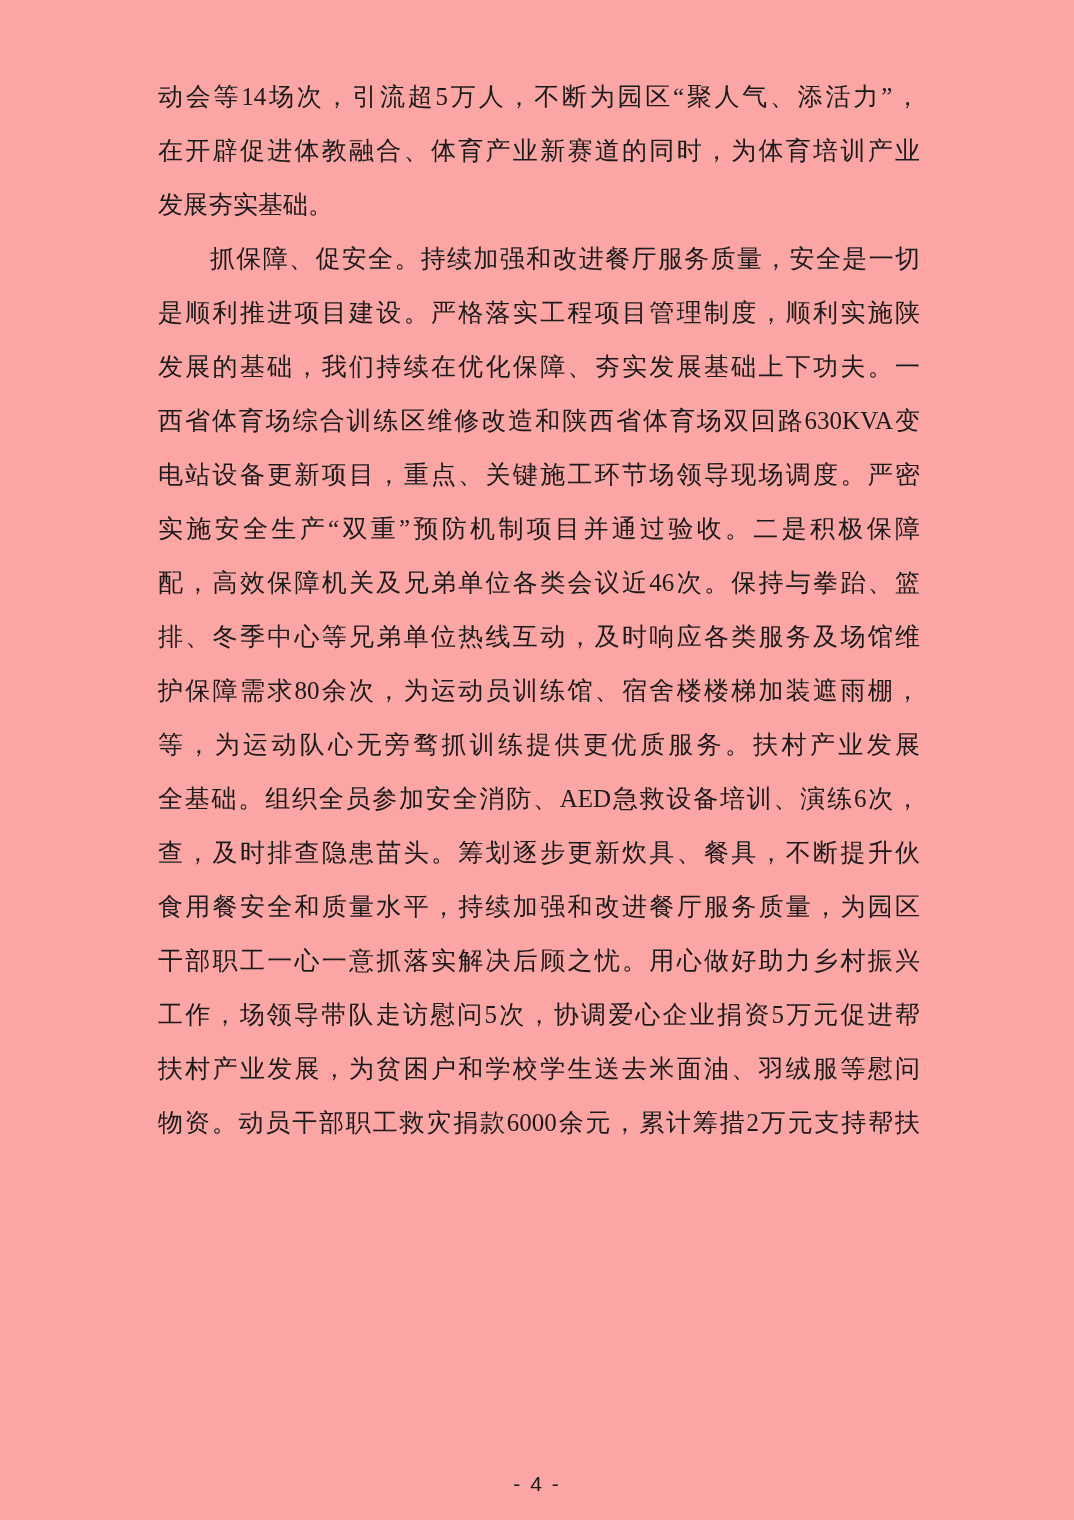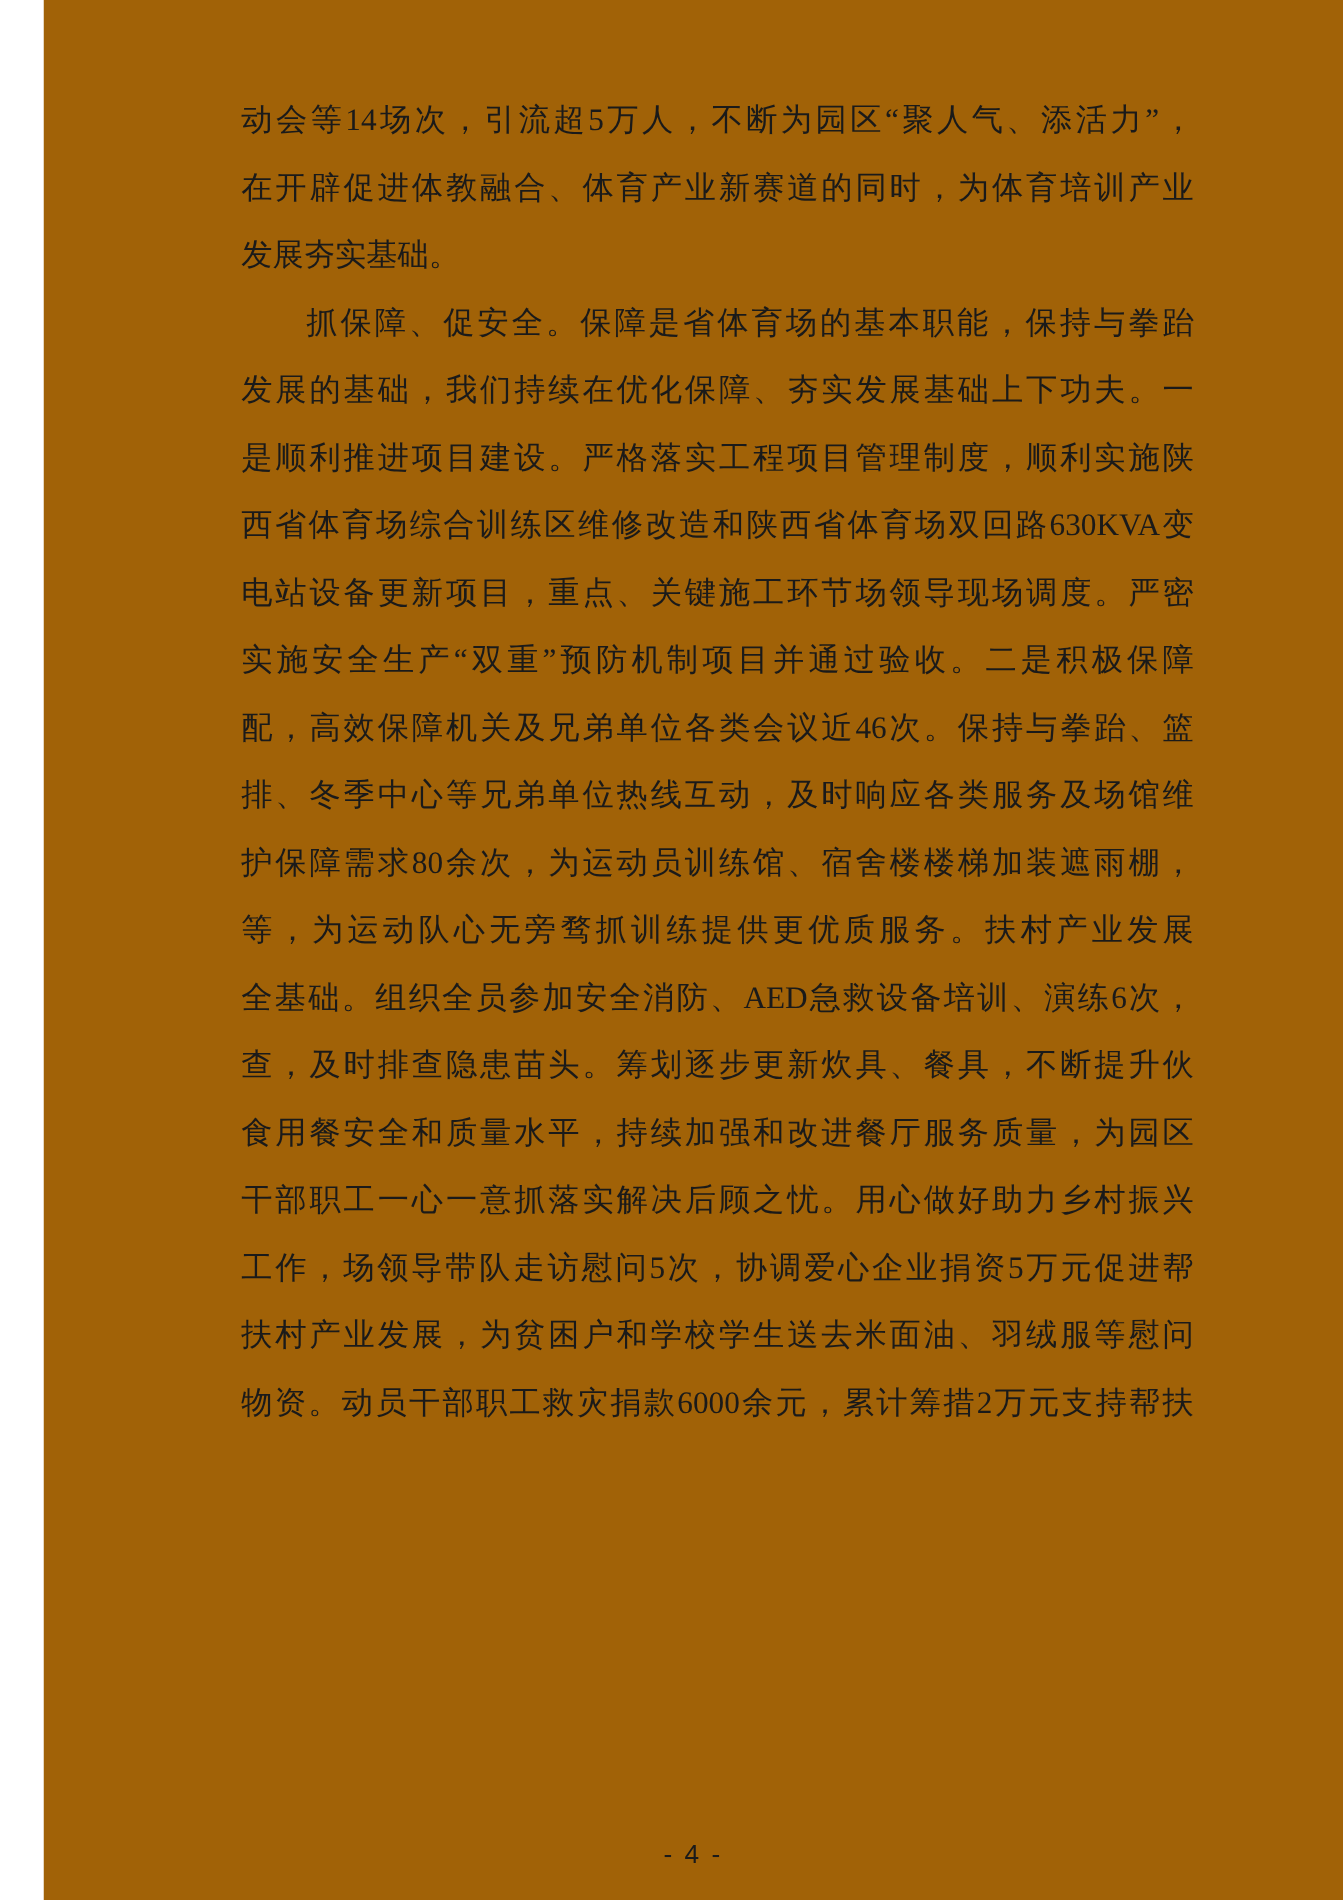--- a/index.html
+++ b/index.html
@@ -11,22 +11,21 @@
     width: 1074px;
     height: 1520px;
     position: relative;
     font-family: "Liberation Serif", "DejaVu Serif", serif;
     color: #1a1a1a;
     overflow: hidden;
   }
   .page {
     position: absolute;
     inset: 0;
-    background: #a16207;
-    margin-left: 35px;
+    background: #fca5a5;
   }
   .text-body {
     position: absolute;
     left: 158px;
     top: 70px;
     width: 762px;
   }
   .line {
     height: 54px;
     line-height: 54px;
@@ -61,23 +60,23 @@
   }
 </style>
 </head>
 <body>
 
 <div class="page">
   <div class="text-body">
       <div class="line">动会等14场次，引流超5万人，不断为园区“聚人气、添活力”，</div>
       <div class="line">在开辟促进体教融合、体育产业新赛道的同时，为体育培训产业</div>
       <div class="line para-end">发展夯实基础。</div>
-      <div class="line indent">抓保障、促安全。保障是省体育场的基本职能，保持与拳跆</div>
+      <div class="line indent">抓保障、促安全。持续加强和改进餐厅服务质量，安全是一切</div>
+      <div class="line">是顺利推进项目建设。严格落实工程项目管理制度，顺利实施陕</div>
       <div class="line">发展的基础，我们持续在优化保障、夯实发展基础上下功夫。一</div>
-      <div class="line">是顺利推进项目建设。严格落实工程项目管理制度，顺利实施陕</div>
       <div class="line">西省体育场综合训练区维修改造和陕西省体育场双回路630KVA变</div>
       <div class="line">电站设备更新项目，重点、关键施工环节场领导现场调度。严密</div>
       <div class="line">实施安全生产“双重”预防机制项目并通过验收。二是积极保障</div>
       <div class="line">配，高效保障机关及兄弟单位各类会议近46次。保持与拳跆、篮</div>
       <div class="line">排、冬季中心等兄弟单位热线互动，及时响应各类服务及场馆维</div>
       <div class="line">护保障需求80余次，为运动员训练馆、宿舍楼楼梯加装遮雨棚，</div>
       <div class="line">等，为运动队心无旁骛抓训练提供更优质服务。扶村产业发展</div>
       <div class="line">全基础。组织全员参加安全消防、AED急救设备培训、演练6次，</div>
       <div class="line">查，及时排查隐患苗头。筹划逐步更新炊具、餐具，不断提升伙</div>
       <div class="line">食用餐安全和质量水平，持续加强和改进餐厅服务质量，为园区</div>

